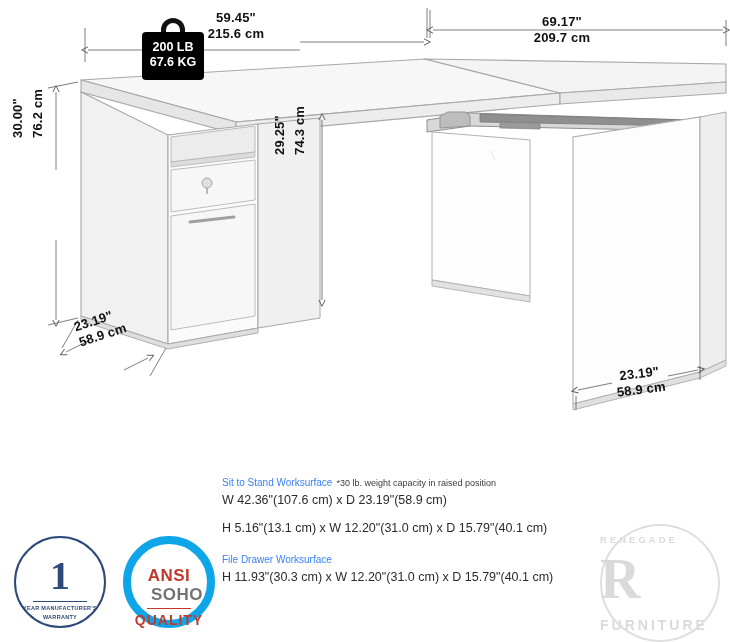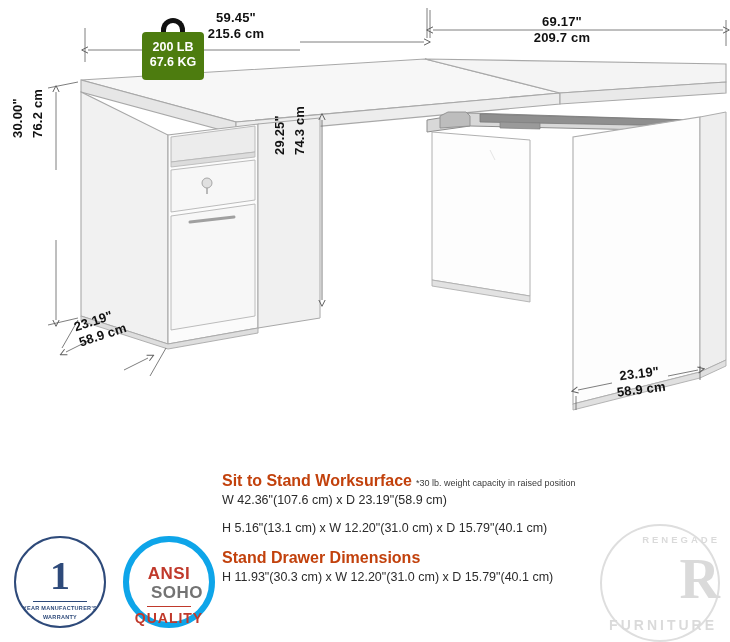--- a/index.html
+++ b/index.html
@@ -35,21 +35,21 @@
   }
   .dim-label.center { text-align: center; }
 
   
   .weight-badge {
     position: absolute;
     left: 142px;
     top: 32px;
     width: 62px;
     height: 48px;
-    background: #4d7c0f;
+    background: #000000;
     border-radius: 4px;
     color: #fff;
     font-weight: bold;
     font-size: 12.5px;
     line-height: 15px;
     text-align: center;
     padding-top: 8px;
   }
   .weight-handle {
     position: absolute;
@@ -65,23 +65,23 @@
 
   
   .specs {
     position: absolute;
     left: 222px;
     top: 472px;
     width: 420px;
   }
   .spec-group { margin-bottom: 14px; }
   .spec-title {
-    font-size: 16px;
-    font-weight: bold;
-    color: #c2410c;
+    font-size: 10px;
+    font-weight: normal;
+    color: #3b82f6;
     display: inline;
   }
   .spec-note {
     font-size: 9px;
     color: #3b3b3b;
     font-weight: normal;
     display: inline;
     margin-left: 4px;
   }
   .spec-line {
@@ -125,21 +125,21 @@
     margin: 3px auto 3px auto;
   }
 
   .badge-ansi {
     position: absolute;
     left: 123px;
     top: 536px;
     width: 92px;
     height: 92px;
     border-radius: 50%;
-    border: 6px solid #0ea5e9;
+    border: 8px solid #0ea5e9;
     background: #fff;
     text-align: center;
   }
   .badge-ansi .l1 {
     font-size: 17px;
     font-weight: bold;
     color: #c0392b;
     margin-top: 22px;
     line-height: 19px;
     letter-spacing: 0.5px;
@@ -166,21 +166,21 @@
   }
 
   
   .watermark {
     position: absolute;
     right: 10px;
     top: 524px;
     width: 120px;
     height: 118px;
     opacity: 0.28;
-    text-align: right;
+    text-align: left;
   }
   .wm-ring {
     position: absolute;
     inset: 0;
     border: 2px solid #8a8a8a;
     border-radius: 50%;
   }
   .wm-r {
     position: absolute;
     left: 0; right: 0;
@@ -345,21 +345,21 @@
       </div>
       <div class="spec-line">W 42.36"(107.6 cm) x D 23.19"(58.9 cm)</div>
     </div>
 
     <div class="spec-group">
       <div class="spec-line">H 5.16"(13.1 cm) x W 12.20"(31.0 cm) x D 15.79"(40.1 cm)</div>
     </div>
 
     <div class="spec-group">
       <div>
-        <span class="spec-title">Stand Drawer Dimensions</span>
+        <span class="spec-title">File Drawer Worksurface</span>
       </div>
       <div class="spec-line">H 11.93"(30.3 cm) x W 12.20"(31.0 cm) x D 15.79"(40.1 cm)</div>
     </div>
 
   </div>
 
   <div class="badge-warranty">
     <div class="big">1</div>
     <div class="rule"></div>
     <div class="sub">YEAR MANUFACTURER'S</div>

